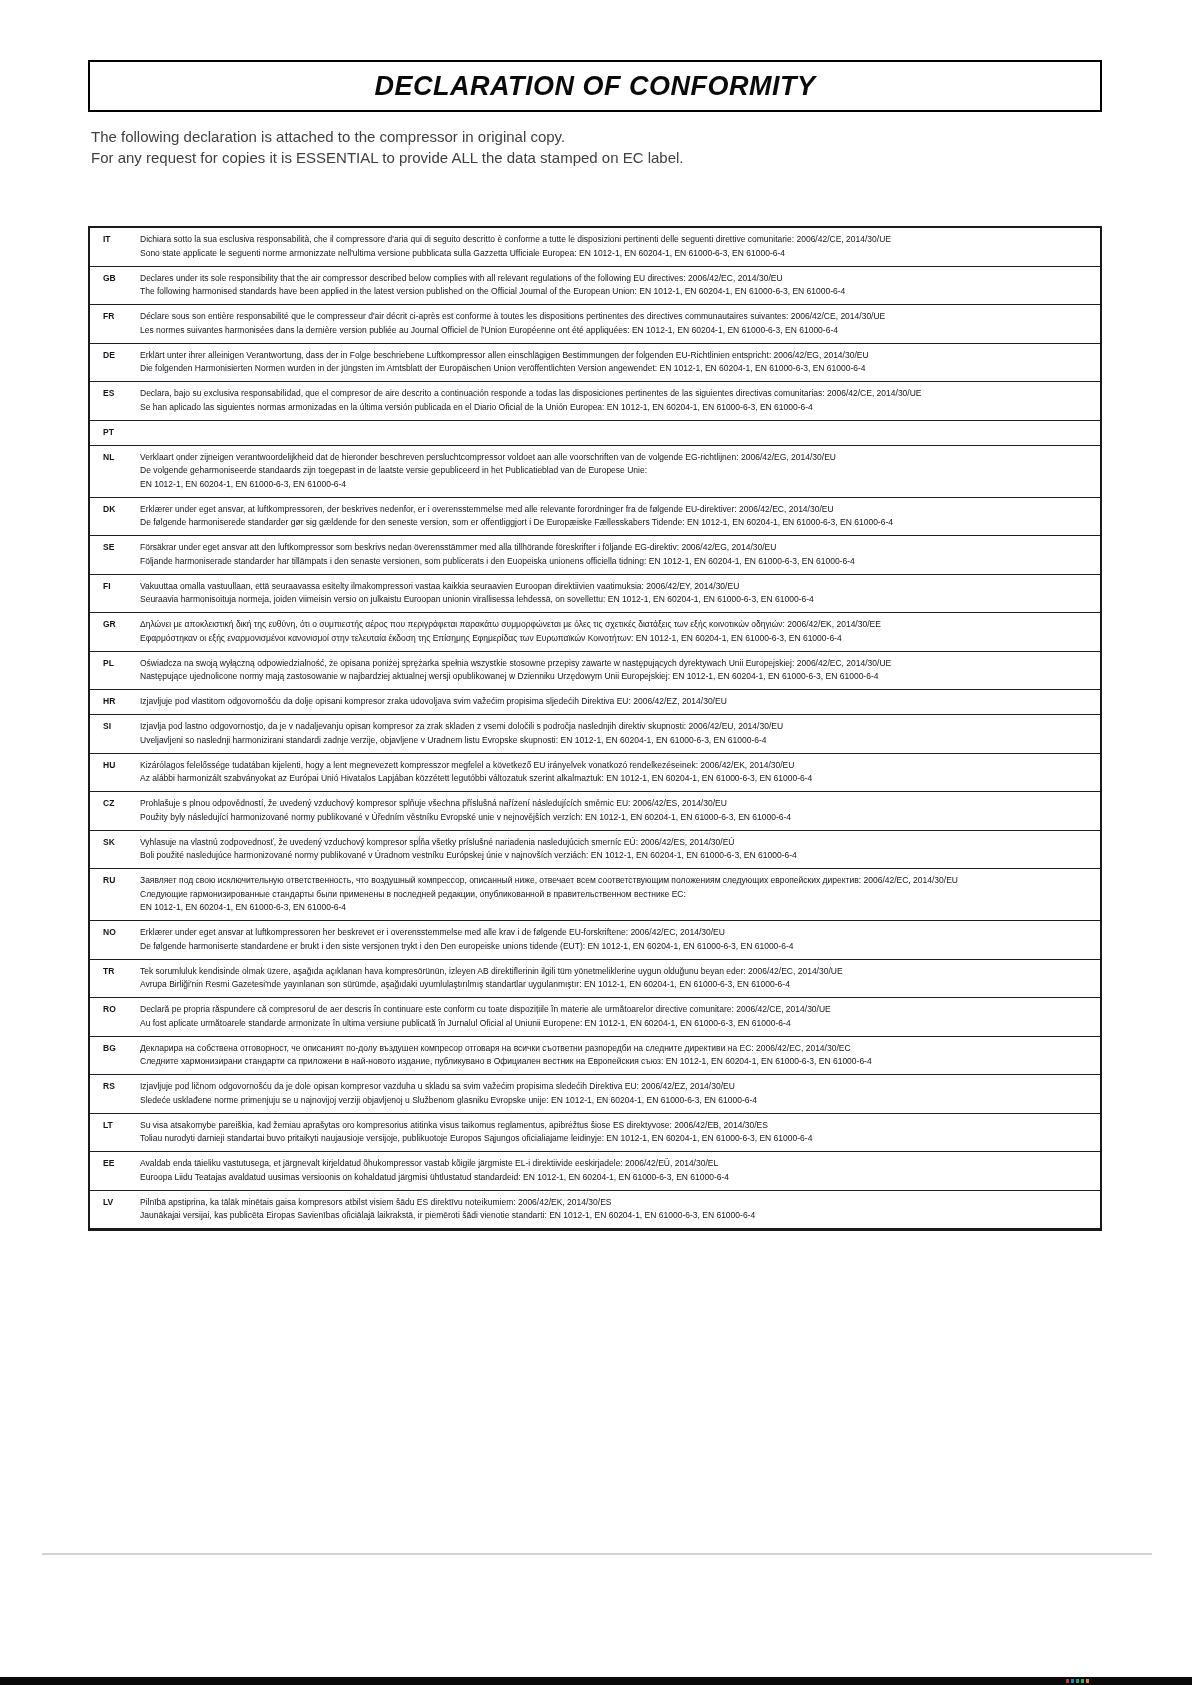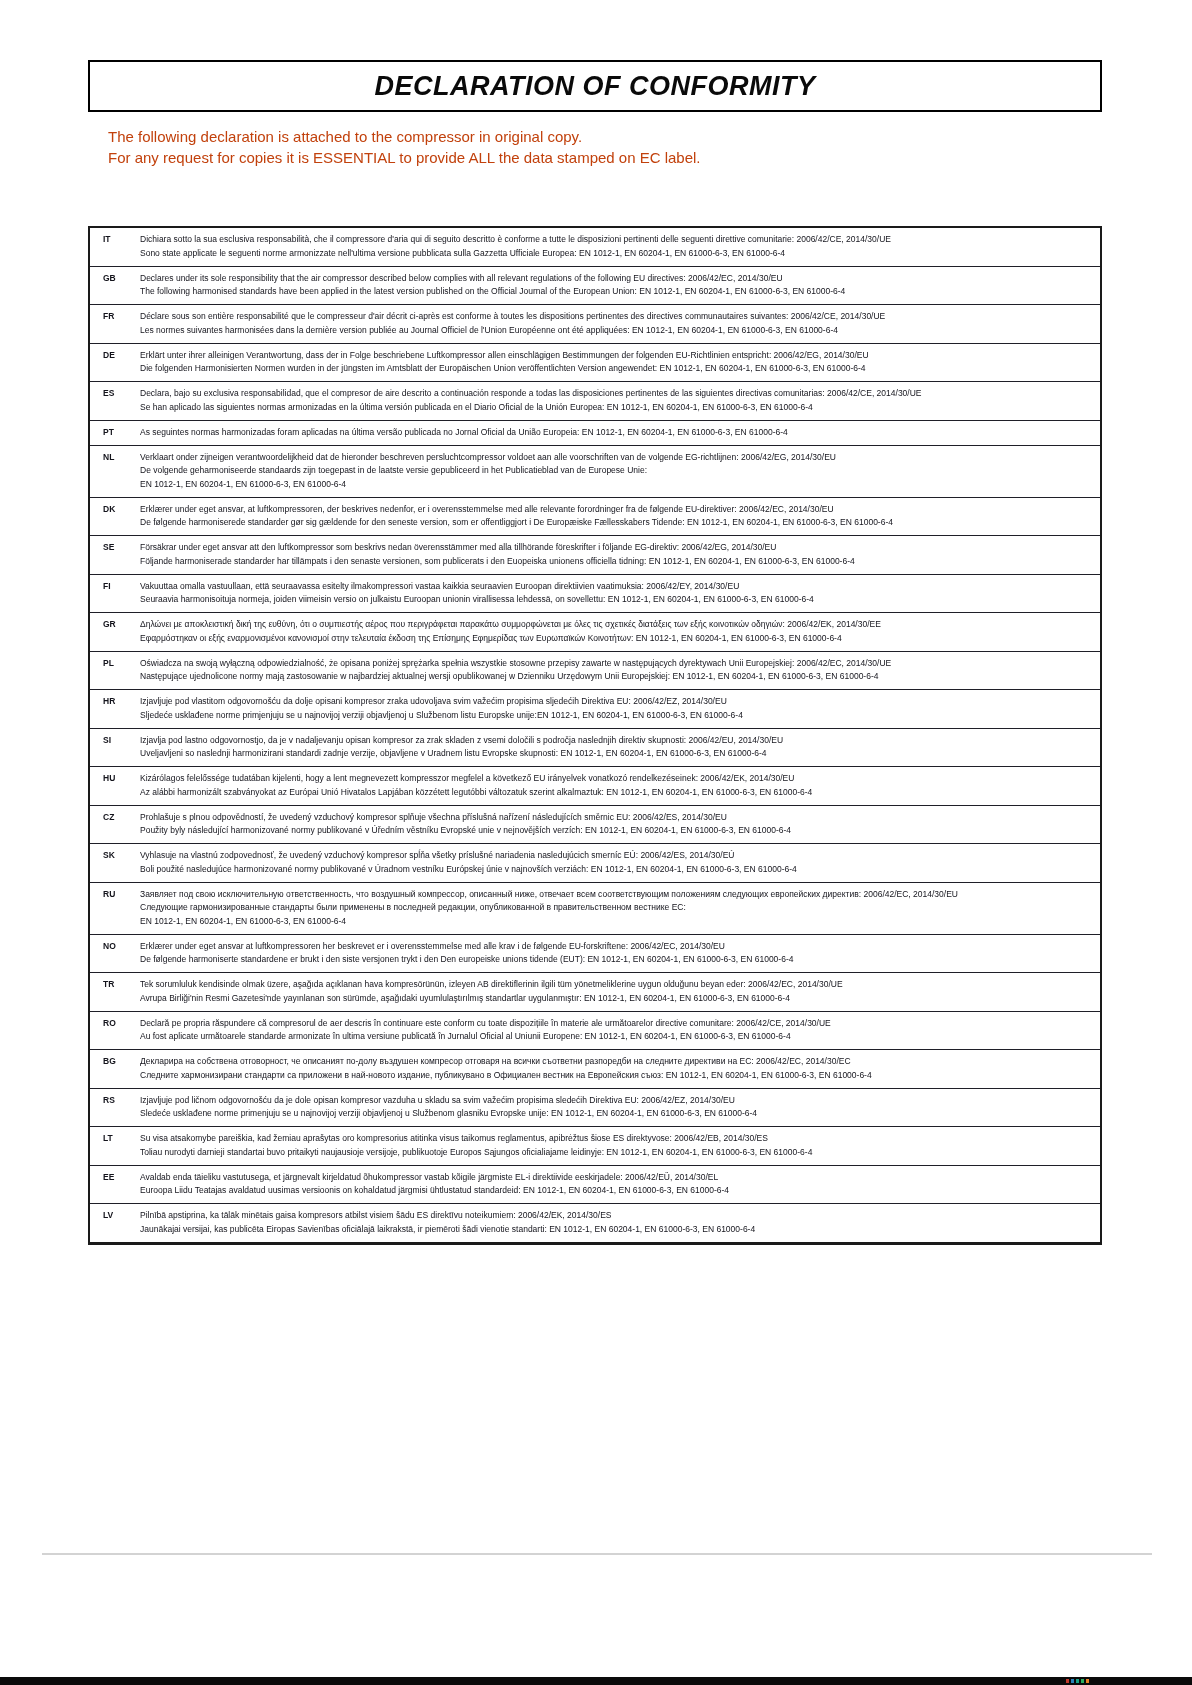--- a/index.html
+++ b/index.html
@@ -15,22 +15,22 @@
     border:2px solid #000; box-sizing:border-box;
     display:flex; align-items:center; justify-content:center;
     background:#fff;
     text-align:right;
   }
   .page-title {
     font-size:27px; font-weight:bold; font-style:italic; letter-spacing:.5px;
     color:#0a0a0a; white-space:nowrap;
   }
   .intro {
-    position:absolute; left:108px; top:126px; width:1010px;
-    font-size:15px; line-height:21px; color:#c2410c;
+    position:absolute; left:91px; top:126px; width:1010px;
+    font-size:15px; line-height:21px; color:#404040;
   }
   .doc-table {
     position:absolute; left:88px; top:226px; width:1014px;
     border:2px solid #1a1a1a; border-bottom-width:3px; box-sizing:border-box;
     background:#fff;
   }
   .row { display:flex; border-top:1px solid #1f1f28; padding:5px 0 5.5px 0; }
   .row:first-child { border-top:none; }
   .code {
     flex:none; width:50px; padding-left:13px; box-sizing:border-box;
@@ -98,21 +98,20 @@
     <div class="code">ES</div>
     <div class="text">
         <p>Declara, bajo su exclusiva responsabilidad, que el compresor de aire descrito a continuación responde a todas las disposiciones pertinentes de las siguientes directivas comunitarias: 2006/42/CE, 2014/30/UE</p>
         <p>Se han aplicado las siguientes normas armonizadas en la última versión publicada en el Diario Oficial de la Unión Europea: EN 1012-1, EN 60204-1, EN 61000-6-3, EN 61000-6-4</p>
       </div>
   </div>
 
   <div class="row">
     <div class="code">PT</div>
     <div class="text">
-        <p>As seguintes normas harmonizadas foram aplicadas na última versão publicada no Jornal Oficial da União Europeia: EN 1012-1, EN 60204-1, EN 61000-6-3, EN 61000-6-4</p>
       </div>
   </div>
 
   <div class="row">
     <div class="code">NL</div>
     <div class="text">
         <p>Verklaart onder zijneigen verantwoordelijkheid dat de hieronder beschreven persluchtcompressor voldoet aan alle voorschriften van de volgende EG-richtlijnen: 2006/42/EG, 2014/30/EU</p>
         <p>De volgende geharmoniseerde standaards zijn toegepast in de laatste versie gepubliceerd in het Publicatieblad van de Europese Unie:</p>
         <p>EN 1012-1, EN 60204-1, EN 61000-6-3, EN 61000-6-4</p>
       </div>
@@ -155,21 +154,20 @@
     <div class="text">
         <p>Oświadcza na swoją wyłączną odpowiedzialność, że opisana poniżej sprężarka spełnia wszystkie stosowne przepisy zawarte w następujących dyrektywach Unii Europejskiej: 2006/42/EC, 2014/30/UE</p>
         <p>Następujące ujednolicone normy mają zastosowanie w najbardziej aktualnej wersji opublikowanej w Dzienniku Urzędowym Unii Europejskiej: EN 1012-1, EN 60204-1, EN 61000-6-3, EN 61000-6-4</p>
       </div>
   </div>
 
   <div class="row">
     <div class="code">HR</div>
     <div class="text">
         <p>Izjavljuje pod vlastitom odgovornošću da dolje opisani kompresor zraka udovoljava svim važećim propisima sljedećih Direktiva EU: 2006/42/EZ, 2014/30/EU</p>
-        <p>Sljedeće usklađene norme primjenjuju se u najnovijoj verziji objavljenoj u Službenom listu Europske unije:EN 1012-1, EN 60204-1, EN 61000-6-3, EN 61000-6-4</p>
       </div>
   </div>
 
   <div class="row">
     <div class="code">SI</div>
     <div class="text">
         <p>Izjavlja pod lastno odgovornostjo, da je v nadaljevanju opisan kompresor za zrak skladen z vsemi določili s področja naslednjih direktiv skupnosti: 2006/42/EU, 2014/30/EU</p>
         <p>Uveljavljeni so naslednji harmonizirani standardi zadnje verzije, objavljene v Uradnem listu Evropske skupnosti: EN 1012-1, EN 60204-1, EN 61000-6-3, EN 61000-6-4</p>
       </div>
   </div>

